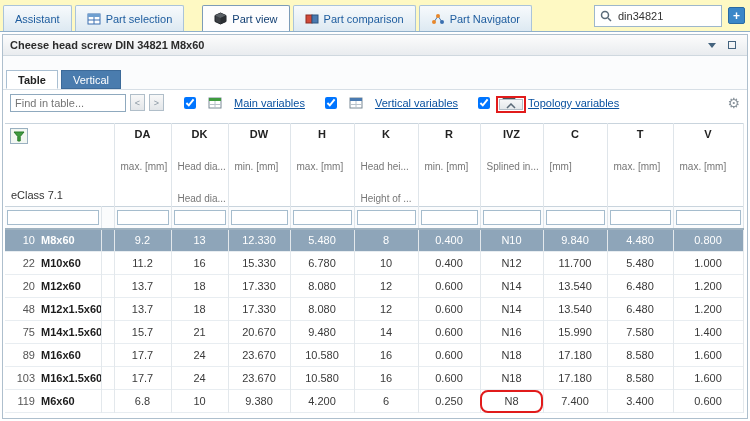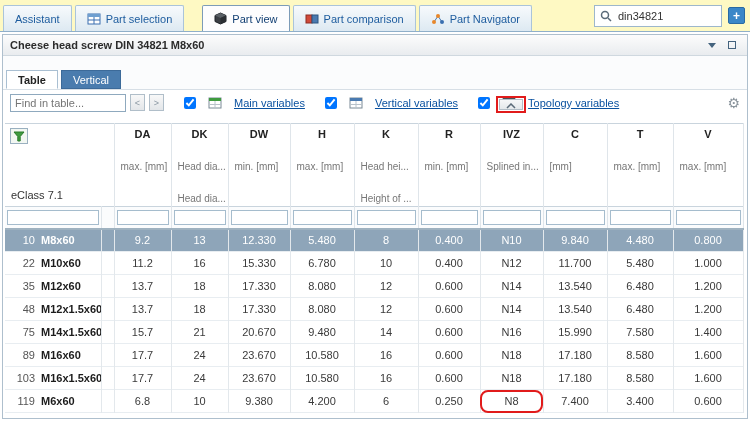--- a/index.html
+++ b/index.html
@@ -375,21 +375,21 @@
     <td class="val">6.780</td>
     <td class="val">10</td>
     <td class="val">0.400</td>
     <td class="val">N12</td>
     <td class="val">11.700</td>
     <td class="val">5.480</td>
     <td class="val">1.000</td>
   </tr>
         <tr>
     <td class="rowlabel">
-      <span class="rownum">35</span><span class="rowname">M12x60</span>
+      <span class="rownum">20</span><span class="rowname">M12x60</span>
     </td>
     <td></td>
     <td class="val">13.7</td>
     <td class="val">18</td>
     <td class="val">17.330</td>
     <td class="val">8.080</td>
     <td class="val">12</td>
     <td class="val">0.600</td>
     <td class="val">N14</td>
     <td class="val">13.540</td>

